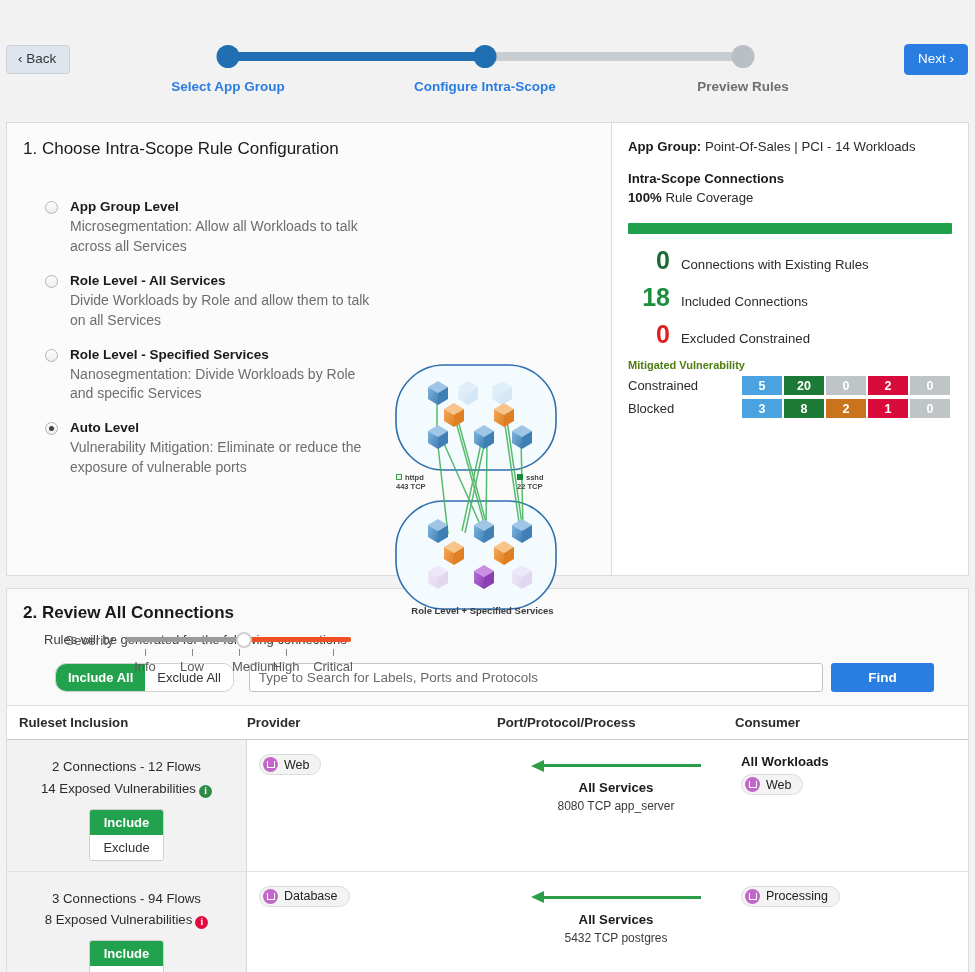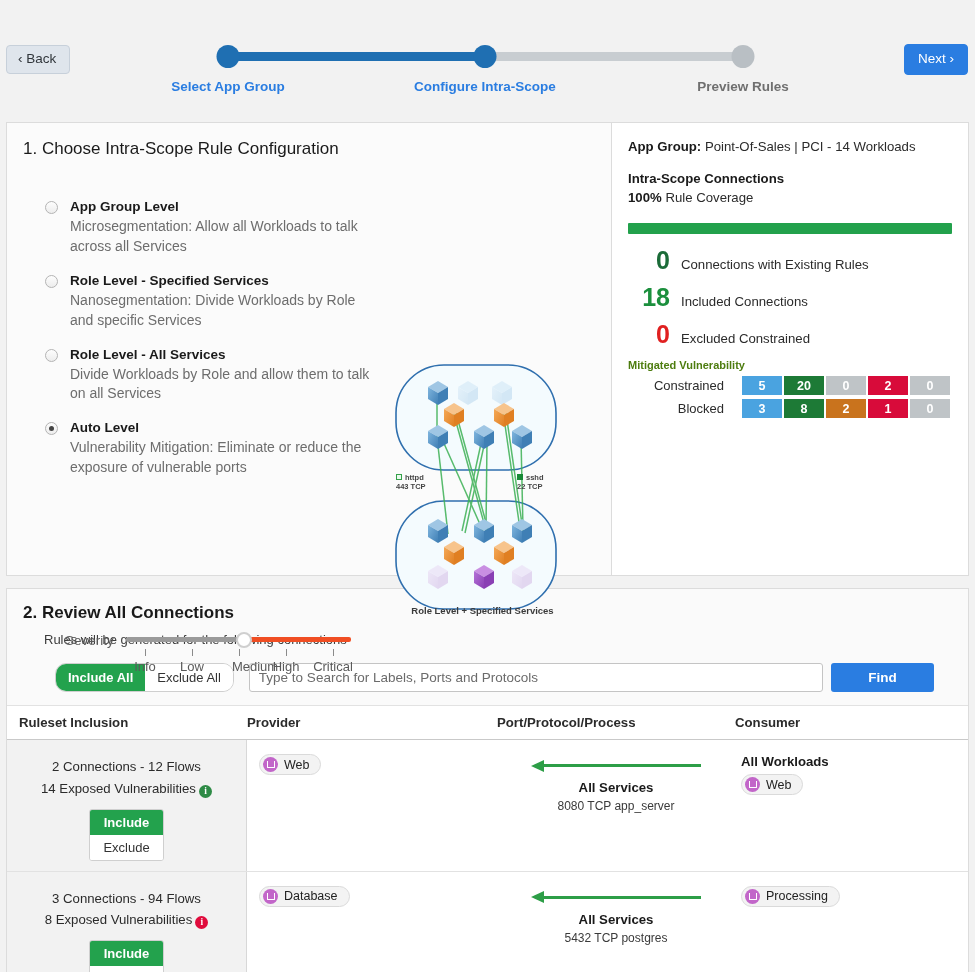--- a/index.html
+++ b/index.html
@@ -181,21 +181,21 @@
   .stat .num {
     font-size: 25px; font-weight: bold; width: 42px; text-align: right;
     margin-right: 11px; line-height: 1;
   }
   .stat .txt { font-size: 13.2px; color: #2b2b2b; }
   .num.green { color: #1b8f3d; }
   .num.dkgreen { color: #1b6b38; }
   .num.red { color: #e02020; }
   .mv-title { font-size: 11px; font-weight: bold; color: #4d7c0f; margin: 6px 0 5px 0; }
   .mv-row { display: flex; align-items: center; margin-bottom: 4px; }
-  .mv-name { width: 96px; text-align: right; font-size: 13px; color: #2b2b2b; margin-right: 18px; }
+  .mv-name { width: 96px; text-align: left; font-size: 13px; color: #2b2b2b; margin-right: 18px; }
   .mv-cell {
     width: 40px; height: 19px; margin-right: 2px;
     color: #fff; font-size: 12.5px; font-weight: bold;
     display: flex; align-items: center; justify-content: center;
   }
 
   
   #card-connections { margin-top: 12px; padding-bottom: 0; }
   .conn-head { padding: 14px 16px 0 16px; background: #fafafa; }
   .conn-title { font-size: 17px; font-weight: bold; color: #1a1a1a; }
@@ -314,31 +314,31 @@
           <div class="radio-head">
             <span class="radio-dot"></span>
             <span class="radio-title">App Group Level</span>
           </div>
           <div class="radio-desc">Microsegmentation: Allow all Workloads to talk across all Services</div>
         </div>
 
         <div class="radio-row">
           <div class="radio-head">
             <span class="radio-dot"></span>
+            <span class="radio-title">Role Level - All Services</span>
+          </div>
+          <div class="radio-desc">Divide Workloads by Role and allow them to talk on all Services</div>
+        </div>
+
+        <div class="radio-row">
+          <div class="radio-head">
+            <span class="radio-dot"></span>
             <span class="radio-title">Role Level - Specified Services</span>
           </div>
           <div class="radio-desc">Nanosegmentation: Divide Workloads by Role and specific Services</div>
-        </div>
-
-        <div class="radio-row">
-          <div class="radio-head">
-            <span class="radio-dot"></span>
-            <span class="radio-title">Role Level - All Services</span>
-          </div>
-          <div class="radio-desc">Divide Workloads by Role and allow them to talk on all Services</div>
         </div>
 
         <div class="radio-row">
           <div class="radio-head">
             <span class="radio-dot on"></span>
             <span class="radio-title">Auto Level</span>
           </div>
           <div class="radio-desc">Vulnerability Mitigation: Eliminate or reduce the exposure of vulnerable ports</div>
         </div>
 

